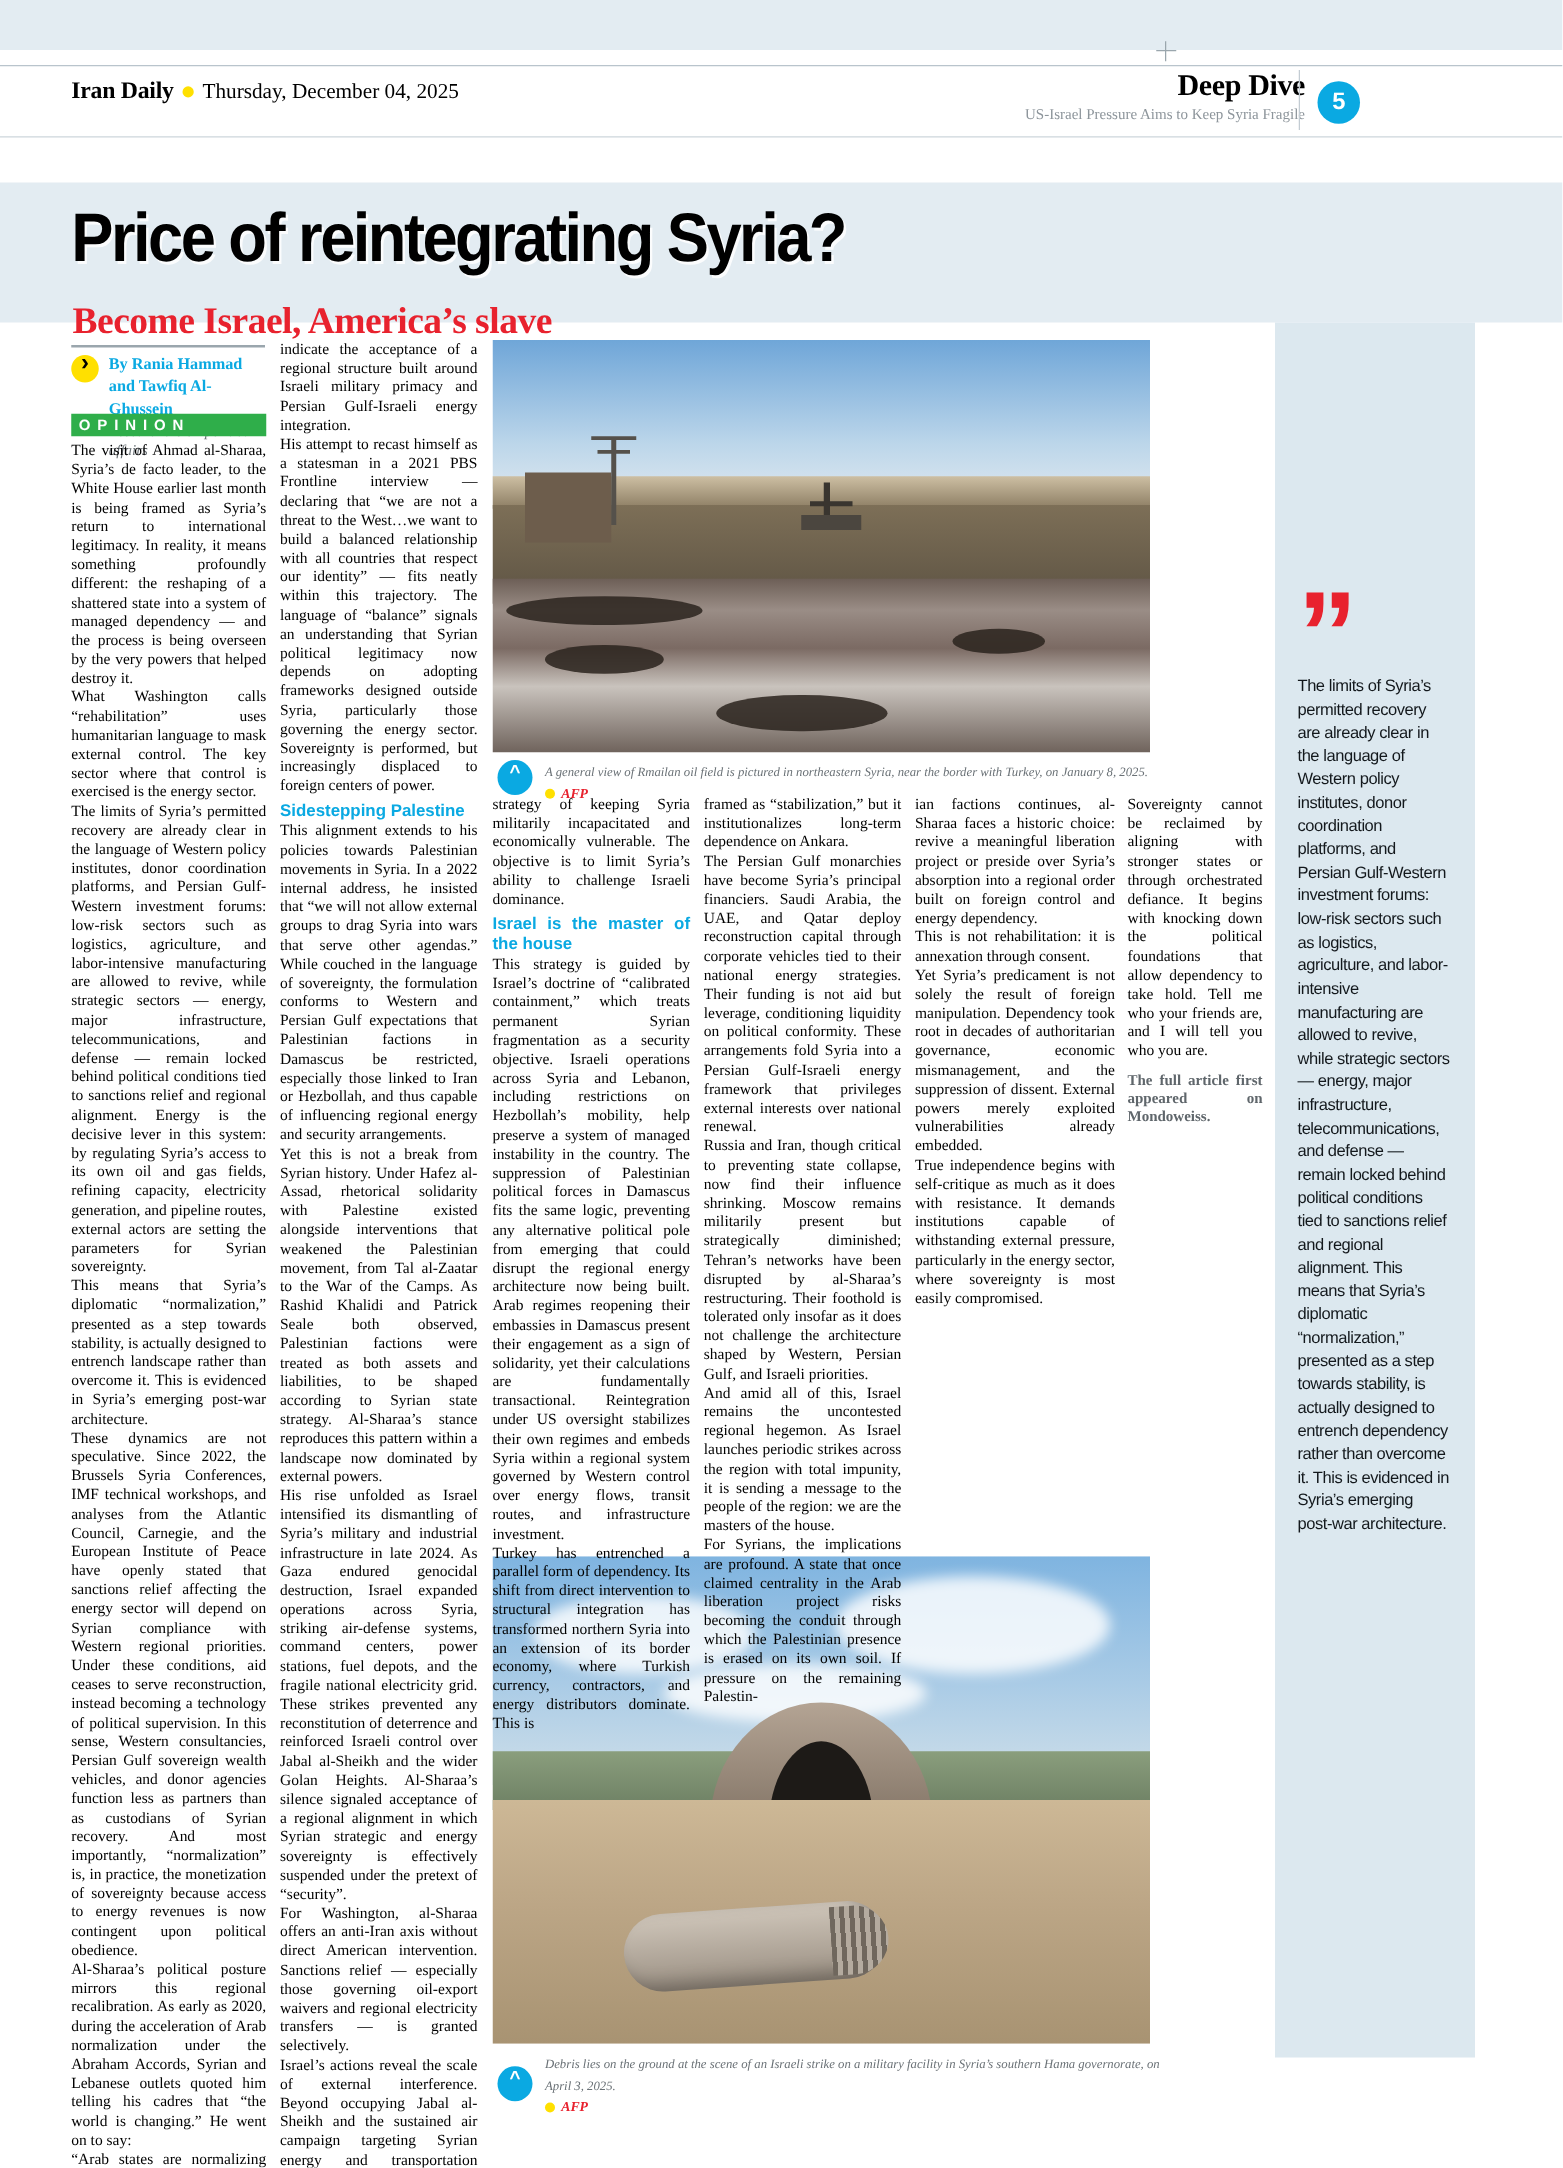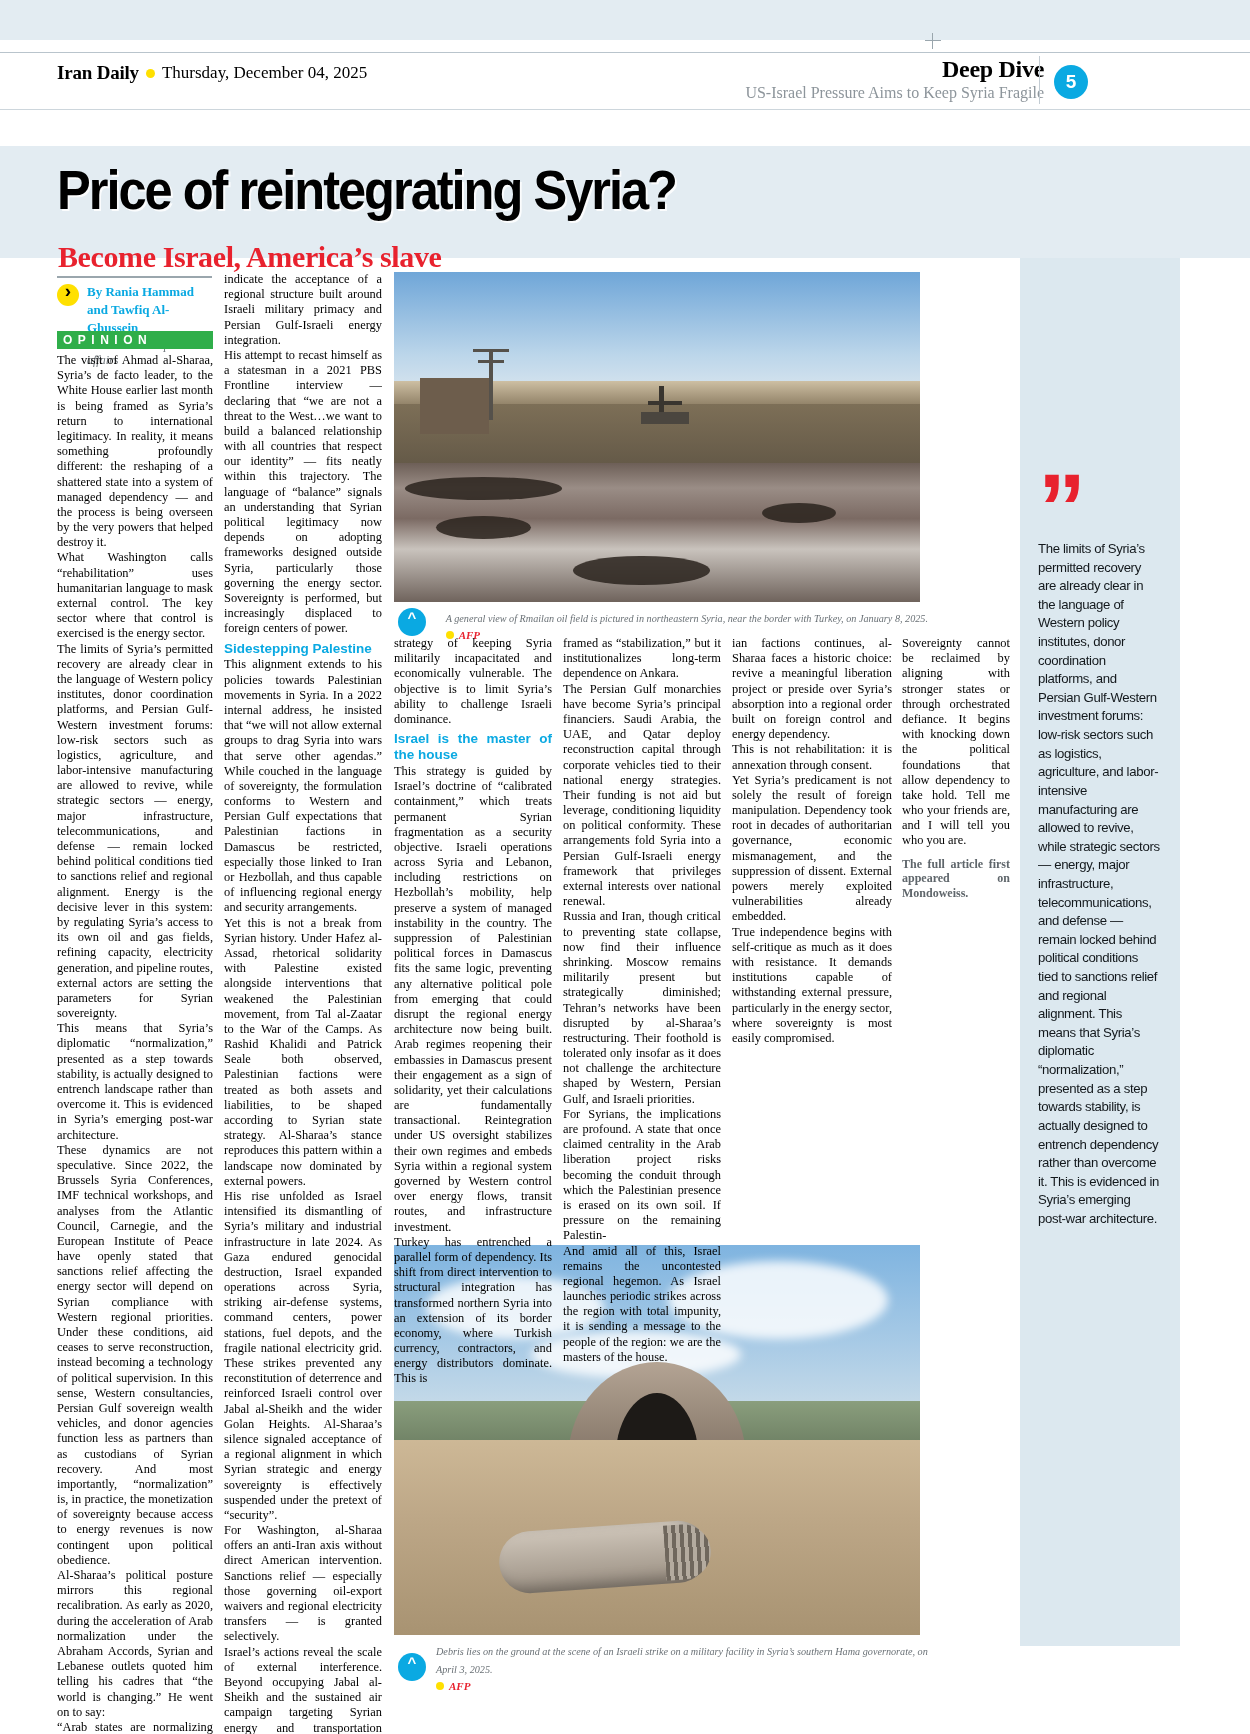--- a/index.html
+++ b/index.html
@@ -25,21 +25,21 @@
   .masthead .rule-top { position:absolute; left:0; top:0; width:1250px; height:1px; background:#b9c4cc; }
   .masthead .rule-bot { position:absolute; left:0; top:57px; width:1250px; height:1px; background:#cdd6dc; }
 
   .brandline { position:absolute; left:57px; top:10px; display:flex; align-items:center; gap:7px; }
   .brandline .brand { font-weight:bold; font-size:19px; letter-spacing:-0.2px; }
   .dot-yellow { width:9px; height:9px; border-radius:50%; background:#ffe000; display:inline-block; }
   .brandline .date { font-size:17px; }
 
   .deepdive-wrap { position:absolute; right:206px; top:4px; text-align:right; }
   .deepdive-title { font-weight:bold; font-size:24px; letter-spacing:-0.3px; }
-  .deepdive-sub { font-size:16px; color:#8d959b; margin-top:1px; }
+  .deepdive-sub { font-size:12px; color:#8d959b; margin-top:1px; }
   .vrule { position:absolute; right:210px; top:4px; width:1px; height:48px; background:#c3ccd3; }
 
   .pagebadge {
     position:absolute; right:162px; top:13px;
     width:34px; height:34px; border-radius:50%; background:#0aa9e2;
     color:#fff; font-weight:bold; font-size:19px;
     display:flex; align-items:center; justify-content:center;
     font-family:"Liberation Sans", sans-serif;
   }
 
@@ -147,21 +147,21 @@
     box-shadow:inset -10px -6px 14px rgba(0,0,0,.28);
   }
   .p2-debris:after {
     content:""; position:absolute; right:-2px; top:6%; width:22%; height:88%;
     background:repeating-linear-gradient(90deg,#6f675d 0 4px,#b4ab9f 4px 8px);
     border-radius:0 30px 30px 0;
   }
 
   
   .caption { position:absolute; display:flex; gap:10px; align-items:flex-start; }
-  #cap1 { left:398px; top:608px; width:530px;justify-content:space-between; }
+  #cap1 { left:398px; top:608px; width:530px; }
   #cap2 { left:398px; top:1641px; width:530px;align-items:center; }
   .cap-circle {
     width:28px; height:28px; border-radius:50%; background:#0aa9e2; flex:0 0 28px; position:relative;
   }
   .cap-circle:after {
     content:"^"; position:absolute; left:0; top:1px; width:28px; text-align:center;
     color:#fff; font-family:"Liberation Sans", sans-serif; font-size:15px; font-weight:bold;
   }
   .cap-text { font-style:italic; font-size:10.2px; color:#6a7176; line-height:1.35; }
   .cap-credit { display:flex; align-items:center; gap:5px; margin-top:3px; }
@@ -299,22 +299,22 @@
 <div class="col" id="col3">
     <p>strategy of keeping Syria militarily incapacitated and economically vulnerable. The objective is to limit Syria’s ability to challenge Israeli dominance.</p>
     <h3>Israel is the master of the house</h3>
     <p>This strategy is guided by Israel’s doctrine of “calibrated containment,” which treats permanent Syrian fragmentation as a security objective. Israeli operations across Syria and Lebanon, including restrictions on Hezbollah’s mobility, help preserve a system of managed instability in the country. The suppression of Palestinian political forces in Damascus fits the same logic, preventing any alternative political pole from emerging that could disrupt the regional energy architecture now being built. Arab regimes reopening their embassies in Damascus present their engagement as a sign of solidarity, yet their calculations are fundamentally transactional. Reintegration under US oversight stabilizes their own regimes and embeds Syria within a regional system governed by Western control over energy flows, transit routes, and infrastructure investment.</p>
     <p>Turkey has entrenched a parallel form of dependency. Its shift from direct intervention to structural integration has transformed northern Syria into an extension of its border economy, where Turkish currency, contractors, and energy distributors dominate. This is</p>
   </div>
 <div class="col" id="col4">
     <p>framed as “stabilization,” but it institutionalizes long-term dependence on Ankara.</p>
     <p>The Persian Gulf monarchies have become Syria’s principal financiers. Saudi Arabia, the UAE, and Qatar deploy reconstruction capital through corporate vehicles tied to their national energy strategies. Their funding is not aid but leverage, conditioning liquidity on political conformity. These arrangements fold Syria into a Persian Gulf-Israeli energy framework that privileges external interests over national renewal.</p>
     <p>Russia and Iran, though critical to preventing state collapse, now find their influence shrinking. Moscow remains militarily present but strategically diminished; Tehran’s networks have been disrupted by al-Sharaa’s restructuring. Their foothold is tolerated only insofar as it does not challenge the architecture shaped by Western, Persian Gulf, and Israeli priorities.</p>
+    <p>And amid all of this, Israel remains the uncontested regional hegemon. As Israel launches periodic strikes across the region with total impunity, it is sending a message to the people of the region: we are the masters of the house.</p>
     <p>For Syrians, the implications are profound. A state that once claimed centrality in the Arab liberation project risks becoming the conduit through which the Palestinian presence is erased on its own soil. If pressure on the remaining Palestin-</p>
-    <p>And amid all of this, Israel remains the uncontested regional hegemon. As Israel launches periodic strikes across the region with total impunity, it is sending a message to the people of the region: we are the masters of the house.</p>
   </div>
 <div class="col" id="col5">
     <p>ian factions continues, al-Sharaa faces a historic choice: revive a meaningful liberation project or preside over Syria’s absorption into a regional order built on foreign control and energy dependency.</p>
     <p>This is not rehabilitation: it is annexation through consent.</p>
     <p>Yet Syria’s predicament is not solely the result of foreign manipulation. Dependency took root in decades of authoritarian governance, economic mismanagement, and the suppression of dissent. External powers merely exploited vulnerabilities already embedded.</p>
     <p>True independence begins with self-critique as much as it does with resistance. It demands institutions capable of withstanding external pressure, particularly in the energy sector, where sovereignty is most easily compromised.</p>
   </div>
 <div class="col" id="col6">
     <p>Sovereignty cannot be reclaimed by aligning with stronger states or through orchestrated defiance. It begins with knocking down the political foundations that allow dependency to take hold. Tell me who your friends are, and I will tell you who you are.</p>
     <p class="endnote">The full article first appeared on Mondoweiss.</p>

